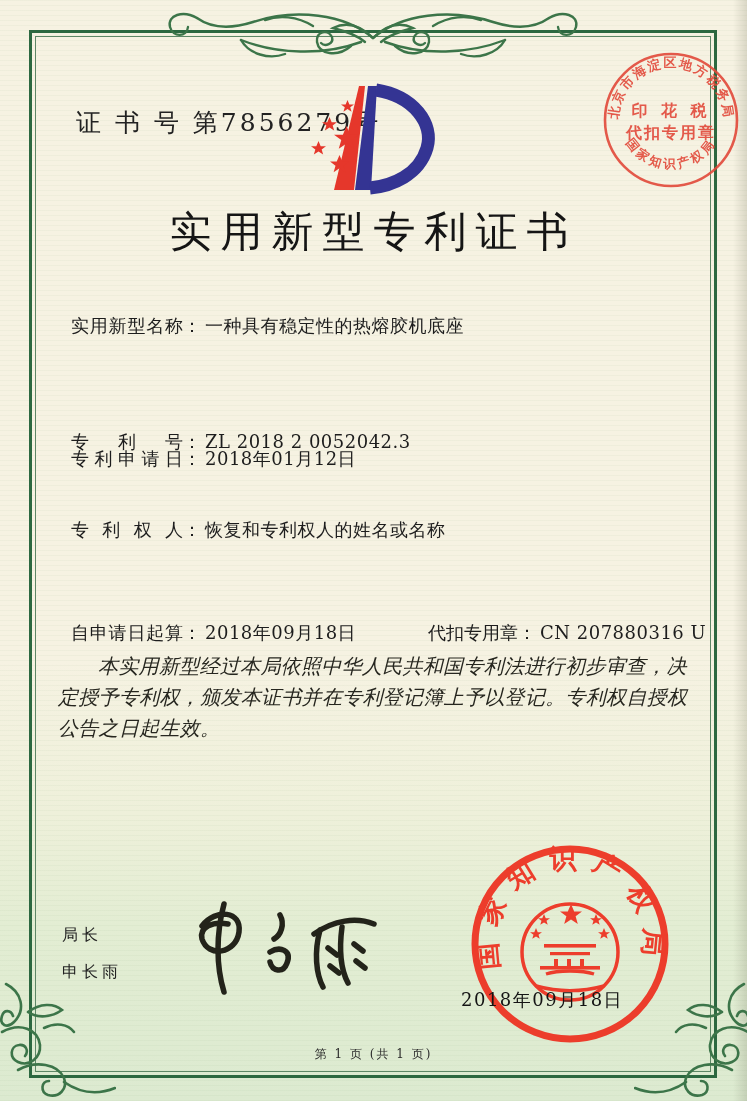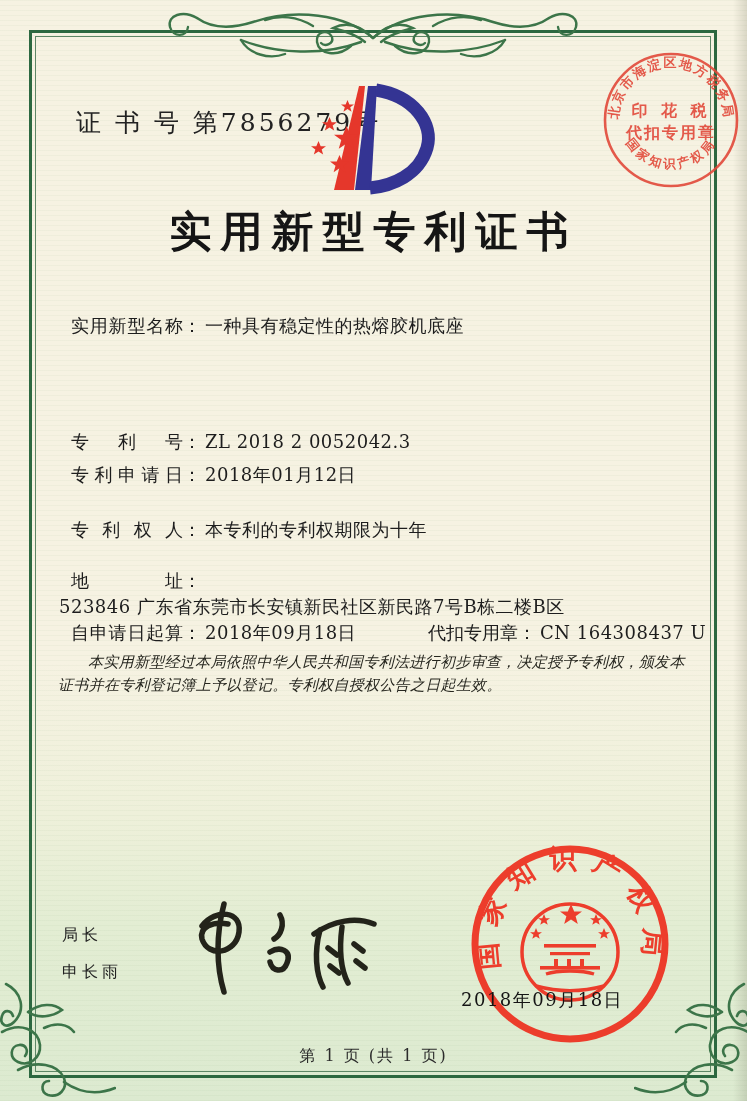--- a/index.html
+++ b/index.html
@@ -10,35 +10,35 @@
     background:
       repeating-linear-gradient(180deg, rgba(120,165,110,0.06) 0 1px, rgba(0,0,0,0) 1px 5px),
       linear-gradient(180deg,#f6f2e2 0%,#f6f2e2 60%,#eef0da 74%,#e3edd3 84%,#dcead0 100%);
   }
   .edge-shade{position:absolute;top:0;right:0;width:14px;height:100%;
     background:linear-gradient(90deg,rgba(0,0,0,0) 0%,rgba(90,90,70,0.18) 100%);}
   .frame{position:absolute;left:29px;top:30px;right:30px;bottom:23px;border:3px solid #2c6840;}
   .frame-inner{position:absolute;left:3px;top:3px;right:3px;bottom:3px;border:1px solid #5d8766;}
   .cert-no{position:absolute;left:48px;top:106px;font-size:25px;letter-spacing:3px;color:#222;margin-left:28px;}
   .title{position:absolute;left:0;top:204px;width:100%;text-align:center;
-    font-size:42px;font-weight:bold;letter-spacing:9px;color:#151515;}
+    font-size:42px;font-weight:normal;letter-spacing:9px;color:#151515;}
   .row{position:absolute;left:59px;font-size:18px;line-height:1.45;}
   .lbl{display:inline-block;width:112px;text-align:justify;text-align-last:justify;vertical-align:top;margin-left:12px;}
   .colon{display:inline-block;width:22px;vertical-align:top;}
   .val{display:inline-block;vertical-align:top;letter-spacing:0.5px;}
   .val-wrap{width:556px;}
-  .paras{position:absolute;left:58px;top:651px;width:633px;font-size:15px;
+  .paras{position:absolute;left:58px;top:651px;width:633px;font-size:20px;
     line-height:1.56;font-style:italic;color:#26261f;letter-spacing:0.3px;}
   .paras p{margin:0;text-indent:2em;}
   .signer{position:absolute;left:62px;font-size:16px;letter-spacing:4px;color:#222;}
   .sig-svg{position:absolute;left:182px;top:882px;}
   .seal-svg{position:absolute;left:466px;top:840px;opacity:0.92;}
   .seal-date{position:absolute;left:461px;top:988px;font-size:18px;letter-spacing:1.5px;color:#141414;}
   .stamp-svg{position:absolute;left:596px;top:44px;opacity:0.9;}
-  .footer{position:absolute;left:0;top:1046px;width:100%;text-align:center;font-size:16px;
+  .footer{position:absolute;left:0;top:1046px;width:100%;text-align:center;font-size:12px;
     letter-spacing:2px;color:#2b2b2b;}
   .logo-svg{position:absolute;left:296px;top:76px;}
   .orn-top{position:absolute;left:133px;top:2px;}
   .orn-bl{position:absolute;left:-2px;top:982px;}
   .orn-br{position:absolute;left:634px;top:982px;transform:scaleX(-1);}
 </style>
 </head>
 <body>
 
 <div class="page">
@@ -120,34 +120,31 @@
   </svg>
 
   <div class="title">实用新型专利证书</div>
 
   <div class="row" style="top:313px">
     <span class="lbl">实用新型名称</span><span class="colon">：</span><span class="val">一种具有稳定性的热熔胶机底座</span>
   </div>
   <div class="row" style="top:429px">
     <span class="lbl">专利号</span><span class="colon">：</span><span class="val">ZL 2018 2 0052042.3</span>
   </div>
-  <div class="row" style="top:462px">
+  <div class="row" style="top:446px">
     <span class="lbl">专利申请日</span><span class="colon">：</span><span class="val">2018年01月12日</span>
   </div>
   <div class="row" style="top:517px">
-    <span class="lbl">专利权人</span><span class="colon">：</span><span class="val">本专利的专利权期限为十年</span>
-  </div>
-  <div class="row" style="top:568px">
-    <span class="lbl">地址</span><span class="colon">：</span><span class="val val-wrap">523846 广东省东莞市长安镇新民社区新民路7号B栋二楼B区</span>
+    <span class="lbl">专利权人</span><span class="colon">：</span><span class="val">恢复和专利权人的姓名或名称</span>
   </div>
   <div class="row" style="top:620px">
     <span class="lbl">自申请日起算</span><span class="colon">：</span><span class="val">2018年09月18日</span>
   </div>
   <div class="row" style="top:620px;left:428px">
-    <span>代扣专用章</span><span class="colon">：</span><span class="val">CN 164308437 U</span>
+    <span>代扣专用章</span><span class="colon">：</span><span class="val">CN 207880316 U</span>
   </div>
 
   <div class="paras">
     <p>本实用新型经过本局依照中华人民共和国专利法进行初步审查，决定授予专利权，颁发本证书并在专利登记簿上予以登记。专利权自授权公告之日起生效。</p>
   </div>
 
   <div class="signer" style="top:925px">局长</div>
   <div class="signer" style="top:962px">申长雨</div>
 
   <svg class="sig-svg" width="210" height="118" viewBox="0 0 210 118">

